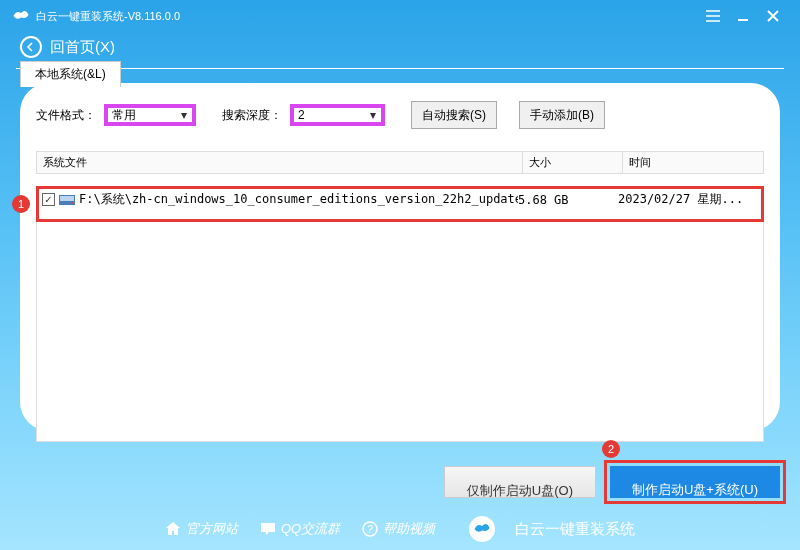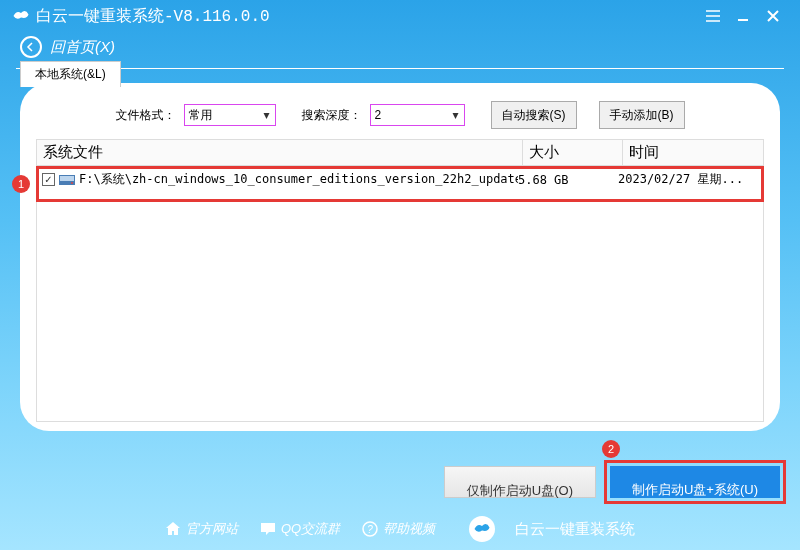--- a/index.html
+++ b/index.html
@@ -1,41 +1,41 @@
 <!DOCTYPE html>
 <html><head>
   <meta charset="utf-8">
   <style>
     * { margin: 0; padding: 0; box-sizing: border-box; font-family: "Microsoft YaHei", Arial, sans-serif; }
     body { width: 800px; height: 550px; background: linear-gradient(to bottom, #2ba3e8 0%, #55c0f5 40%, #7dd4fb 70%, #a5e5ff 100%); overflow: hidden; position: relative; }
     
     .titlebar { height: 32px; display: flex; align-items: center; padding: 0 12px; color: white; }
     .titlebar .logo { width: 18px; height: 18px; margin-right: 6px; }
-    .titlebar .title { font-size: 16px; flex: 1; font-family: Liberation Mono, monospace; }
+    .titlebar .title { font-size: 11px; flex: 1; }
     .titlebar .winbtn { width: 30px; height: 20px; display: flex; align-items: center; justify-content: center; cursor: pointer; }
     
     .backrow { padding: 4px 20px 10px; color: white; }
-    .backbtn { display: inline-flex; align-items: center; cursor: pointer; font-size: 15px; font-style: italic; }
+    .backbtn { display: inline-flex; align-items: center; cursor: pointer; font-size: 15px; }
     .backbtn .circ { width: 22px; height: 22px; border: 2px solid white; border-radius: 50%; display: flex; align-items: center; justify-content: center; margin-right: 8px; }
     .underline { border-bottom: 1px solid white; width: 96%; margin: 0 auto; }
     
     .panel { background: white; margin: 14px 20px 0; height: 348px; position: relative; border-radius: 29px; }
     .tab { position: absolute; top: -22px; left: 0; background: white; padding: 4px 14px; font-size: 12px; border: 1px solid #ccc; border-bottom: none; }
     
-    .controls { padding: 18px 16px 10px; display: flex; align-items: center; gap: 8px; font-size: 12px; justify-content: center; }
+    .controls { padding: 18px 16px 10px; display: flex; align-items: center; gap: 8px; font-size: 12px; }
     .lbl { }
-    .sel { border: 1px solid #d946ef; height: 22px; width: 92px; padding: 0 4px; font-size: 12px; background: white; position: relative; display: inline-flex; align-items: center; }
+    .sel { border: 4px solid #d946ef; height: 22px; width: 92px; padding: 0 4px; font-size: 12px; background: white; position: relative; display: inline-flex; align-items: center; }
     .sel::after { content: "▾"; position: absolute; right: 5px; color: #333; }
     .sel.w80 { width: 95px; }
     .btn-s { border: 1px solid #aaa; background: #f0f0f0; height: 28px; padding: 0 10px; font-size: 12px; cursor: pointer; }
     
     .table-wrap { margin: 0 16px; border: 3px solid #e53935; height: 36px; position: relative; }
     .badge1 { position: absolute; left: -27px; top: 6px; width: 18px; height: 18px; background: #e53935; color: white; border-radius: 50%; font-size: 11px; display: flex; align-items: center; justify-content: center; }
     
-    .thead { display: flex; font-size: 15px; border-bottom: 1px solid #ddd; background: #fafafa; margin: 0 16px; border-left: 1px solid #ddd; border-right: 1px solid #ddd; border-top: 1px solid #ddd; }
+    .thead { display: flex; font-size: 11px; border-bottom: 1px solid #ddd; background: #fafafa; margin: 12px 16px; border-left: 1px solid #ddd; border-right: 1px solid #ddd; border-top: 1px solid #ddd; }
     .thead > div { padding: 3px 6px; border-right: 1px solid #ddd; }
     .col-f { flex: 1; }
     .col-s { width: 100px; }
     .col-t { width: 140px; border-right: none !important; }
     
     .trow { display: flex; font-size: 12px; align-items: center; padding: 2px 3px; }
     .trow .col-f { display: flex; align-items: center; gap: 4px; overflow: hidden; white-space: nowrap; }
     .cb { width: 13px; height: 13px; border: 1px solid #666; display: inline-flex; align-items: center; justify-content: center; font-size: 10px; color: #333; flex-shrink: 0; }
     .disk-icon { width: 16px; height: 14px; flex-shrink: 0; }
     

